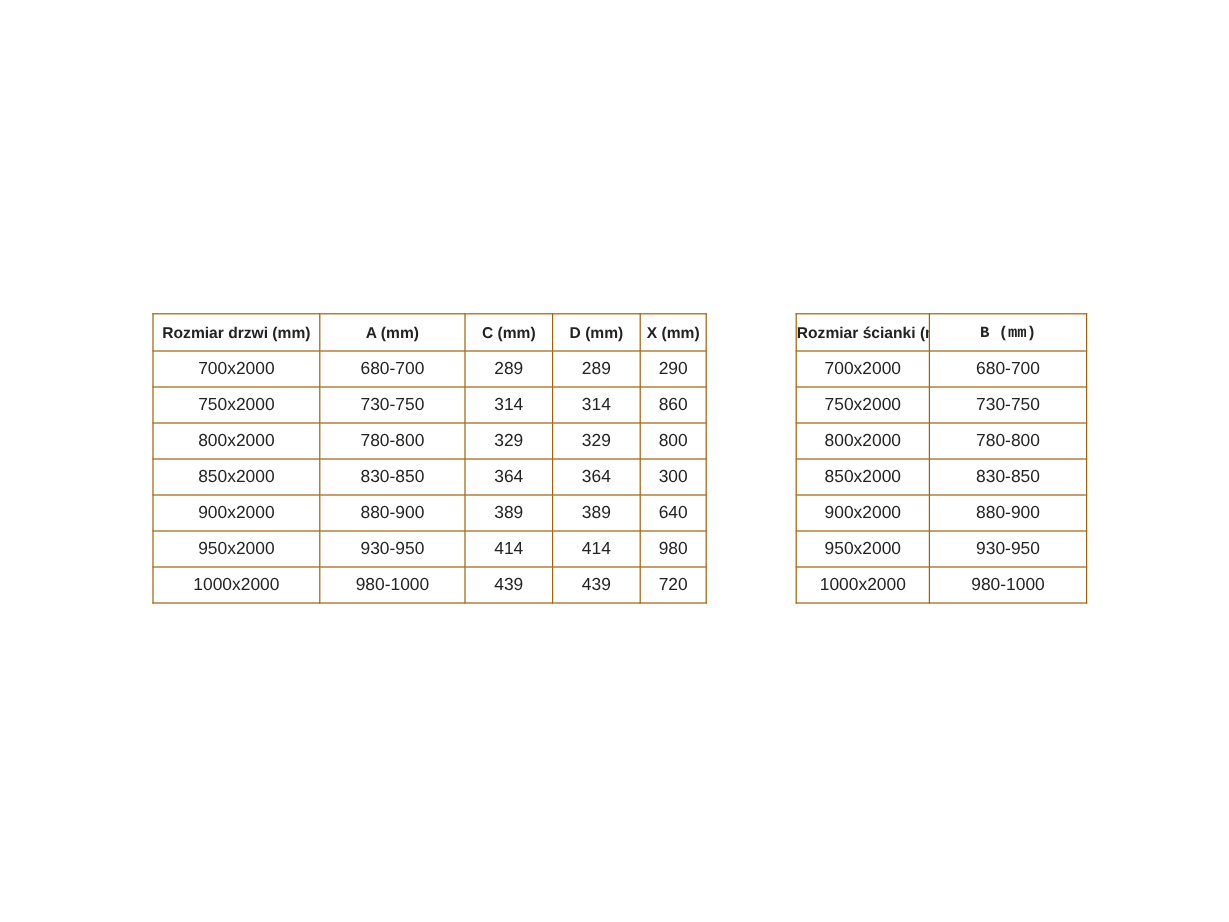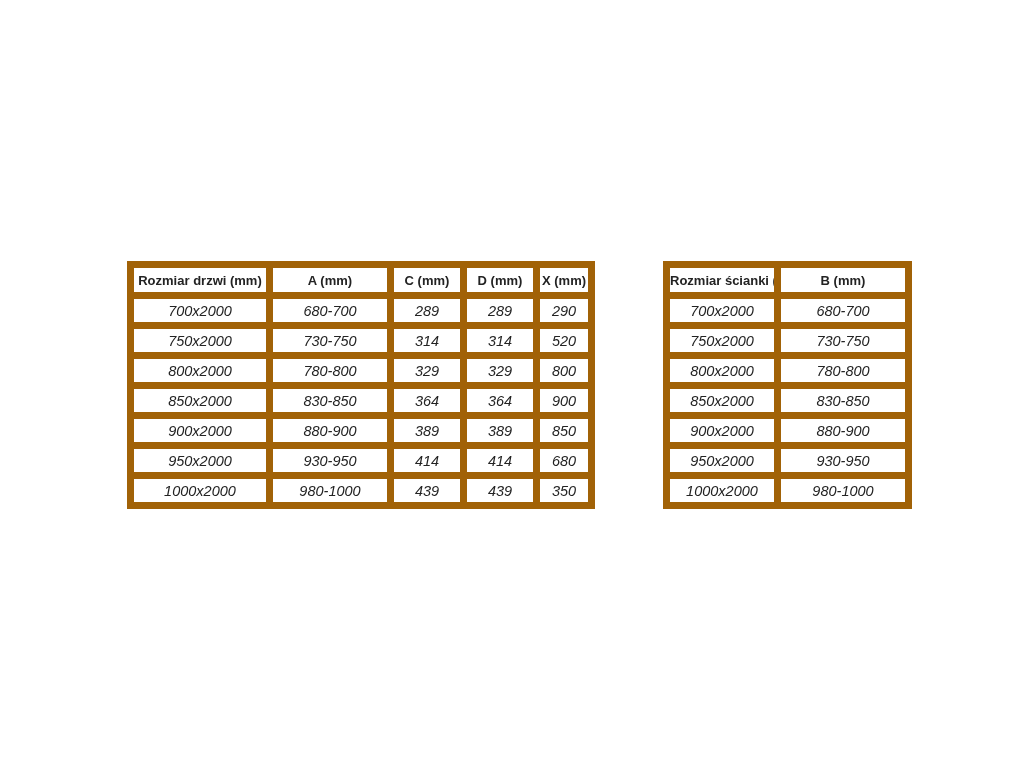--- a/index.html
+++ b/index.html
@@ -16,47 +16,46 @@
     background: #ffffff;
     overflow: hidden;
   }
   table.spec {
     position: absolute;
     border-collapse: collapse;
     table-layout: fixed;
     background: #ffffff;
   }
   table.spec th, table.spec td {
-    border: 7px solid #a16207;
+    border: 1px solid #a16207;
     text-align: center;
     vertical-align: middle;
     color: #232323;
     white-space: nowrap;
     overflow: hidden;
   }
   table.spec th {
     font-weight: bold;
     font-size: 13px;
     height: 31px;
   }
   table.spec td {
     font-size: 14.5px;
     font-weight: normal;
     height: 30px;
-    font-style: italic;
   }
   #door-table { left: 127px; top: 261px; width: 461px; }
   #wall-table { left: 663px; top: 261px; width: 234px; }
   #door-table th:nth-child(1) { width: 139px; }
   #door-table th:nth-child(2) { width: 121px; text-align: center; }
   #door-table th:nth-child(3) { width: 73px; }
   #door-table th:nth-child(4) { width: 73px; margin-top: 30px; }
   #door-table th:nth-child(5) { width: 55px; }
   #wall-table th:nth-child(1) { width: 111px; }
-  #wall-table th:nth-child(2) { width: 131px; }
+  #wall-table th:nth-child(2) { width: 131px; font-family: Liberation Mono, monospace; }
 </style>
 </head>
 <body>
 
 <div class="canvas">
   <table class="spec" id="door-table">
       <thead>
         <tr>
           <th>Rozmiar drzwi (mm)</th>
           <th>A (mm)</th>
@@ -71,56 +70,56 @@
           <td>680-700</td>
           <td>289</td>
           <td>289</td>
           <td>290</td>
         </tr>
         <tr>
           <td>750x2000</td>
           <td>730-750</td>
           <td>314</td>
           <td>314</td>
-          <td>520</td>
+          <td>860</td>
         </tr>
         <tr>
           <td>800x2000</td>
           <td>780-800</td>
           <td>329</td>
           <td>329</td>
           <td>800</td>
         </tr>
         <tr>
           <td>850x2000</td>
           <td>830-850</td>
           <td>364</td>
           <td>364</td>
-          <td>900</td>
+          <td>300</td>
         </tr>
         <tr>
           <td>900x2000</td>
           <td>880-900</td>
           <td>389</td>
           <td>389</td>
-          <td>850</td>
+          <td>640</td>
         </tr>
         <tr>
           <td>950x2000</td>
           <td>930-950</td>
           <td>414</td>
           <td>414</td>
-          <td>680</td>
+          <td>980</td>
         </tr>
         <tr>
           <td>1000x2000</td>
           <td>980-1000</td>
           <td>439</td>
           <td>439</td>
-          <td>350</td>
+          <td>720</td>
         </tr>
       </tbody>
     </table>
   <table class="spec" id="wall-table">
       <thead>
         <tr>
           <th>Rozmiar ścianki (mm)</th>
           <th>B (mm)</th>
         </tr>
       </thead>

